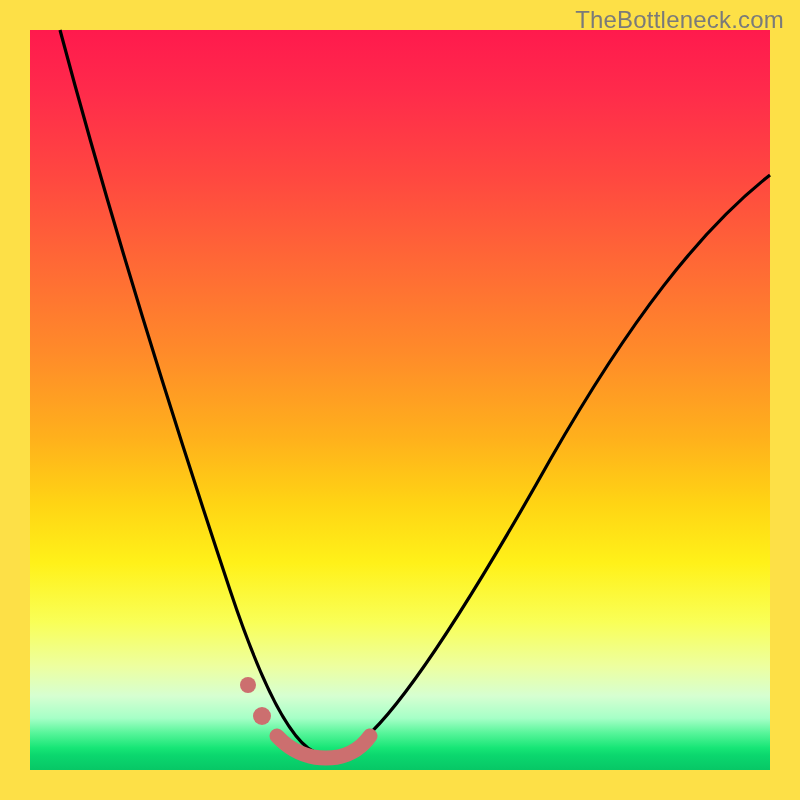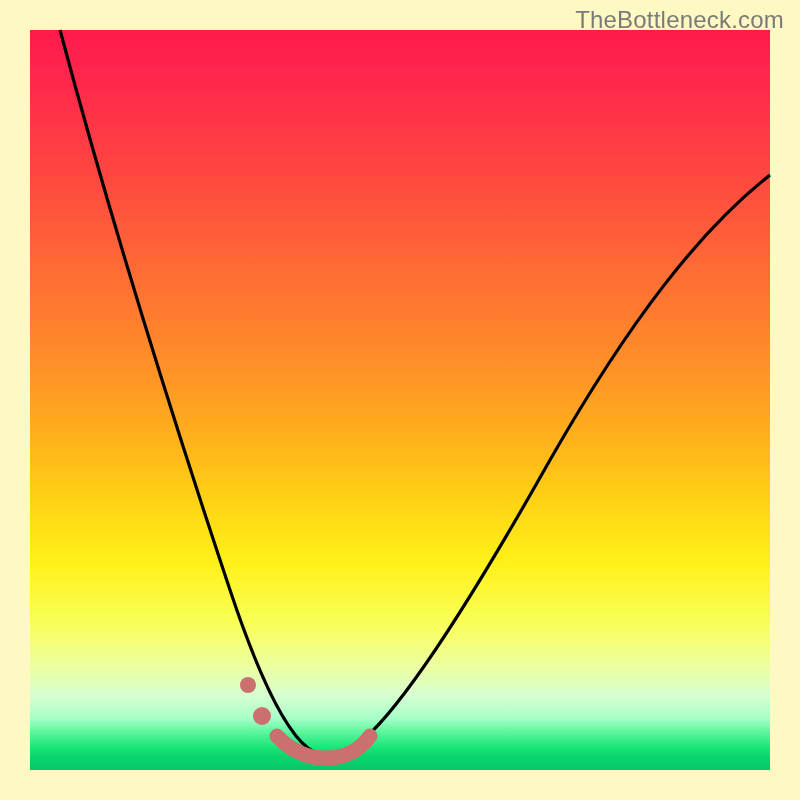--- a/index.html
+++ b/index.html
@@ -10,21 +10,21 @@
     background: #000;
     overflow: hidden;
     font-family: Arial, Helvetica, sans-serif;
   }
   .frame {
     position: absolute;
     left: 0;
     top: 0;
     width: 800px;
     height: 800px;
-    background: #fef9c3;
+    background: #fde047;
   }
   .plot {
     position: absolute;
     left: 30px;
     top: 30px;
     width: 740px;
     height: 740px;
     
     background: linear-gradient(
       to bottom,

